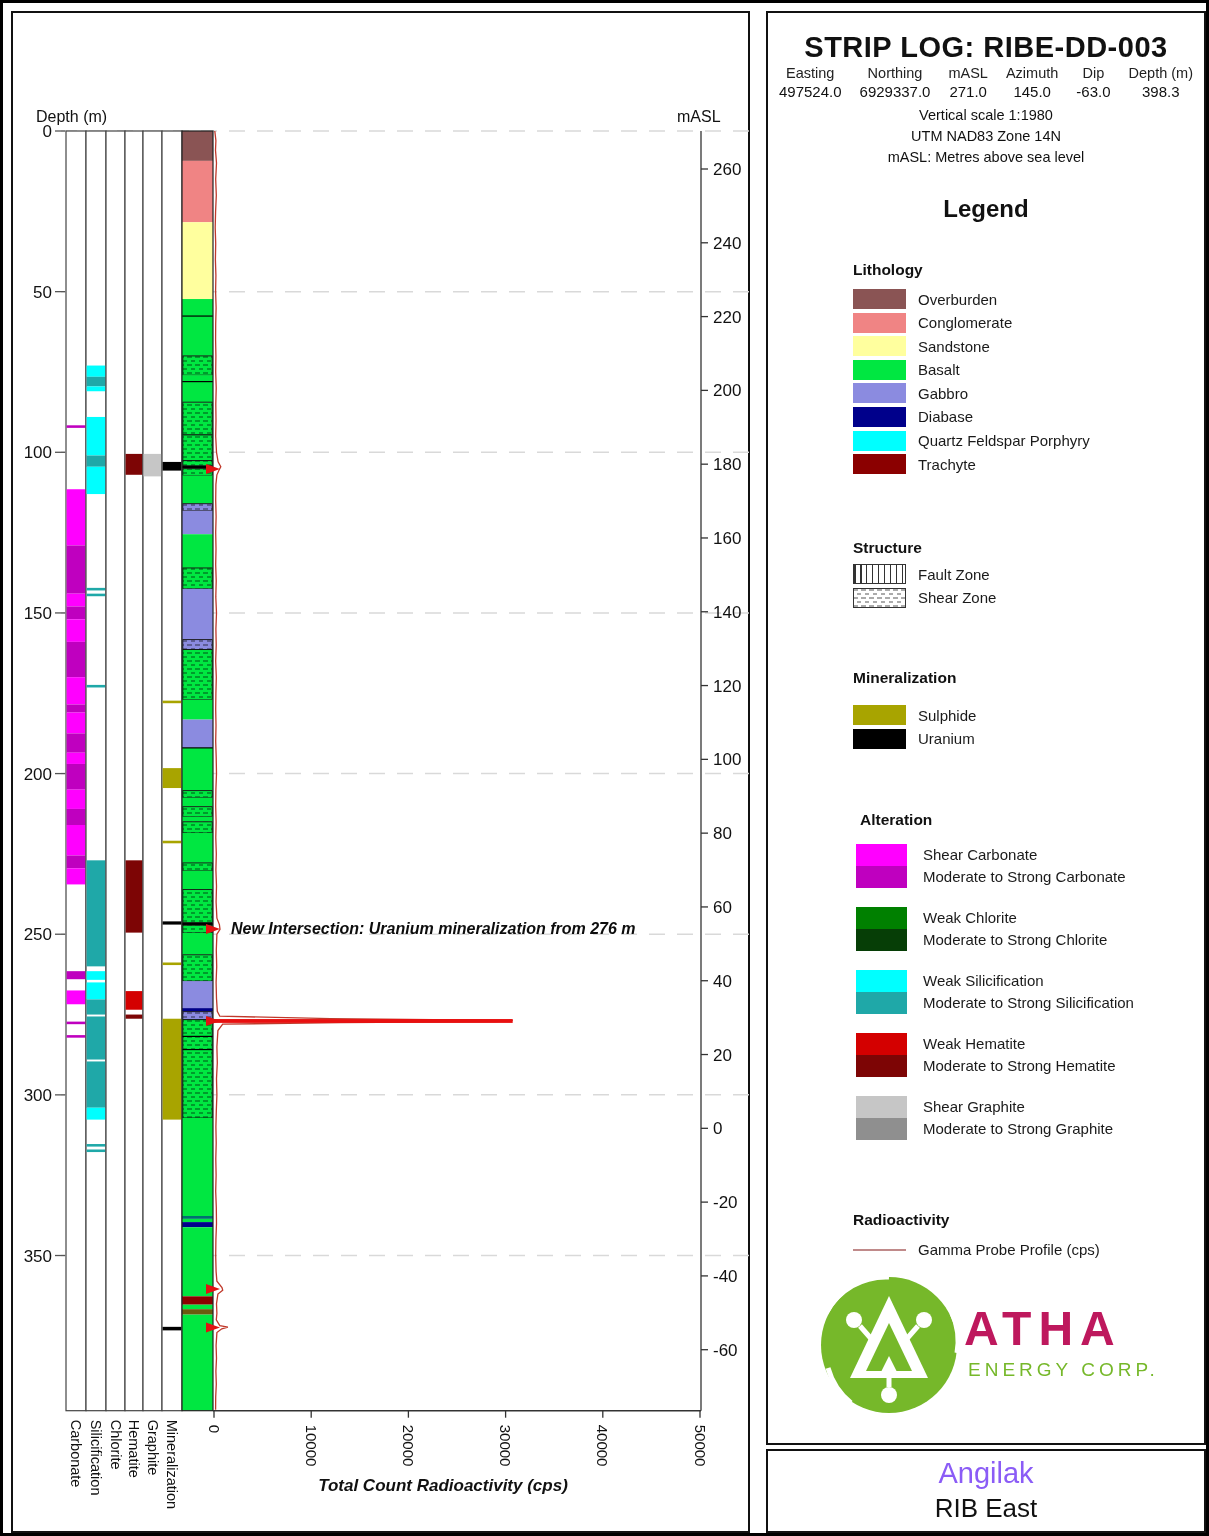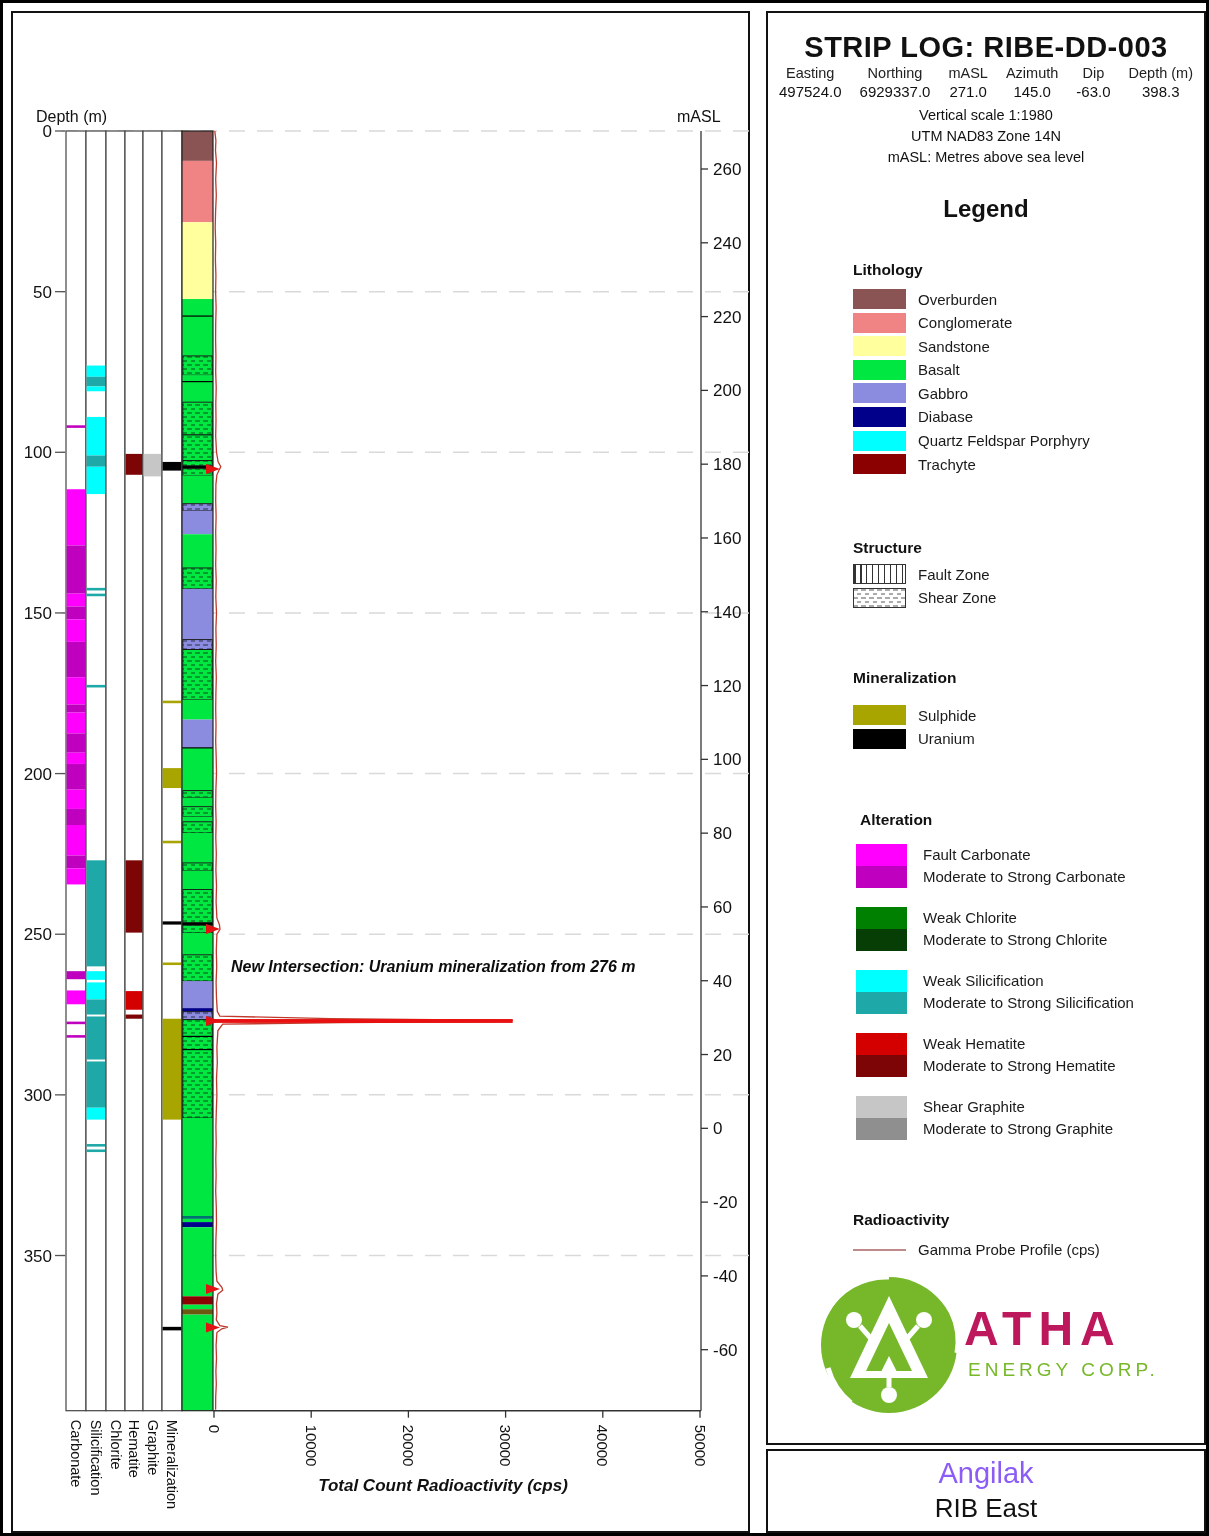--- a/index.html
+++ b/index.html
@@ -281,21 +281,21 @@
         <polyline points="211.8,128.0 212.9,137.6 212.5,147.3 213.5,160.1 212.7,176.2 213.3,192.3 212.6,208.3 212.2,224.4 212.7,240.5 212.4,256.5 212.9,272.6 212.6,288.6 213.1,304.7 212.7,320.8 212.6,336.8 212.9,352.9 212.7,369.0 213.2,385.0 212.8,401.1 213.0,417.2 212.7,433.2 213.5,449.3 215.1,458.9 217.8,463.7 216.1,467.0 213.9,471.8 212.9,481.4 212.7,497.5 213.1,513.5 212.7,529.6 213.0,545.7 212.7,561.7 213.2,577.8 212.8,593.9 213.5,609.9 212.9,626.0 213.2,642.1 212.7,658.1 213.3,674.2 212.9,690.3 212.7,706.3 213.0,722.4 212.7,738.5 213.2,754.5 213.5,770.6 212.9,786.6 212.7,802.7 213.1,818.8 212.8,834.8 213.3,850.9 212.9,867.0 213.5,883.0 213.1,899.1 213.9,915.2 216.4,921.6 217.0,926.4 213.9,931.2 213.3,947.3 213.7,963.4 213.1,979.4 213.5,995.5 214.3,1008.3 216.8,1013.2 327.6,1015.7 509.7,1017.3 492.9,1018.6 337.4,1019.6 219.7,1021.2 214.9,1027.6 213.9,1043.7 214.3,1059.7 213.5,1075.8 213.9,1091.9 213.3,1107.9 212.9,1124.0 213.2,1140.1 212.8,1156.1 213.1,1172.2 212.7,1188.3 213.3,1204.3 213.5,1220.4 212.9,1236.5 212.7,1252.5 213.1,1268.6 213.9,1278.2 219.0,1284.6 219.7,1287.2 214.9,1291.1 213.5,1300.7 213.9,1310.3 213.3,1316.8 216.8,1322.6 224.9,1324.2 218.8,1325.8 213.9,1329.6 213.1,1342.5 213.5,1355.3 212.9,1368.2 213.3,1381.0 212.7,1393.9 212.6,1406.7" fill="none" stroke="#c0392b" stroke-width="1.3"></polyline>
         <rect x="211" y="1016.0455599999999" width="298.69559999999996" height="3.8554800000001705" fill="#e81010"></rect>
         <polygon points="203,460.99708 217,465.99708 203,470.99708" fill="#e11212"></polygon>
         <polygon points="203,921.08436 217,926.08436 203,931.08436" fill="#e11212"></polygon>
         <polygon points="203,1012.9733 217,1017.9733 203,1022.9733" fill="#e11212"></polygon>
         <polygon points="203,1280.92916 217,1285.92916 203,1290.92916" fill="#e11212"></polygon>
         <polygon points="203,1319.4839599999998 217,1324.4839599999998 203,1329.4839599999998" fill="#e11212"></polygon>
       </g>
     </svg>
 
-  <div class="abs annotation" style="left:228px;top:954px;">
+  <div class="abs annotation" style="left:228px;top:916px;">
     <div>New Intersection: Uranium mineralization from 276 m</div>
   </div>
 
   <div class="abs gamma-title" style="left:230px;top:1473px;width:420px;">Total Count Radioactivity (cps)</div>
 
   <div id="right-panel" class="panel">
     <div class="abs tb-title" style="top:18px;left:0;">STRIP LOG: RIBE-DD-003</div>
     <div class="abs collar" style="top:52px;left:0;width:100%;" id="collar">
         <div class="cell">
           <div class="h">Easting</div>
@@ -393,21 +393,21 @@
       </div>
 
     <div class="abs sec-h" style="top:798px;left:92px;">Alteration</div>
     <div class="abs" style="top:831px;left:88px;" id="alteration-items">
         <div class="alt-pair">
           <div class="alt-sw">
             <div class="alt-half" style="background: rgb(255, 0, 255);"></div>
             <div class="alt-half" style="background: rgb(191, 0, 191);"></div>
           </div>
           <div class="alt-labs">
-            <div>Fault Carbonate</div>
+            <div>Shear Carbonate</div>
             <div>Moderate to Strong Carbonate</div>
           </div>
         </div>
         <div class="alt-pair">
           <div class="alt-sw">
             <div class="alt-half" style="background: rgb(0, 128, 0);"></div>
             <div class="alt-half" style="background: rgb(6, 62, 6);"></div>
           </div>
           <div class="alt-labs">
             <div>Weak Chlorite</div>

